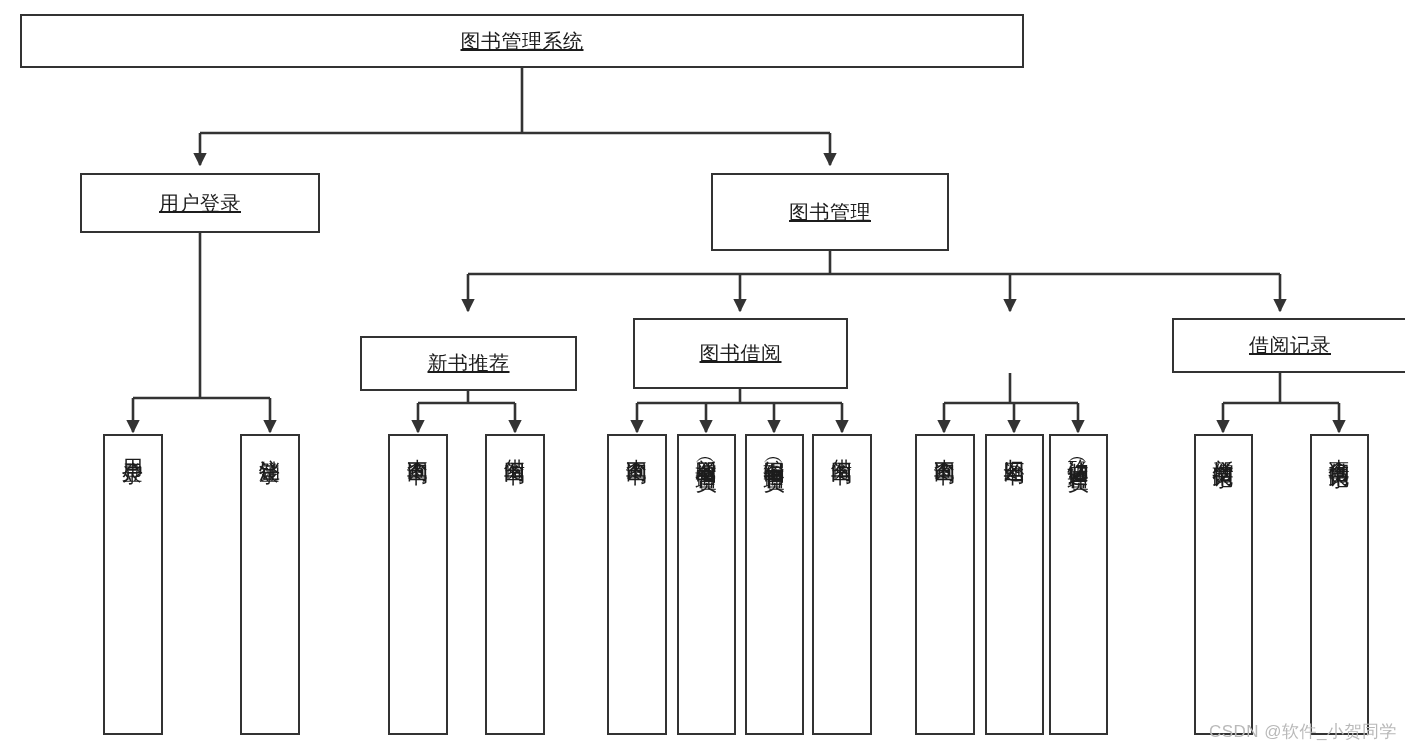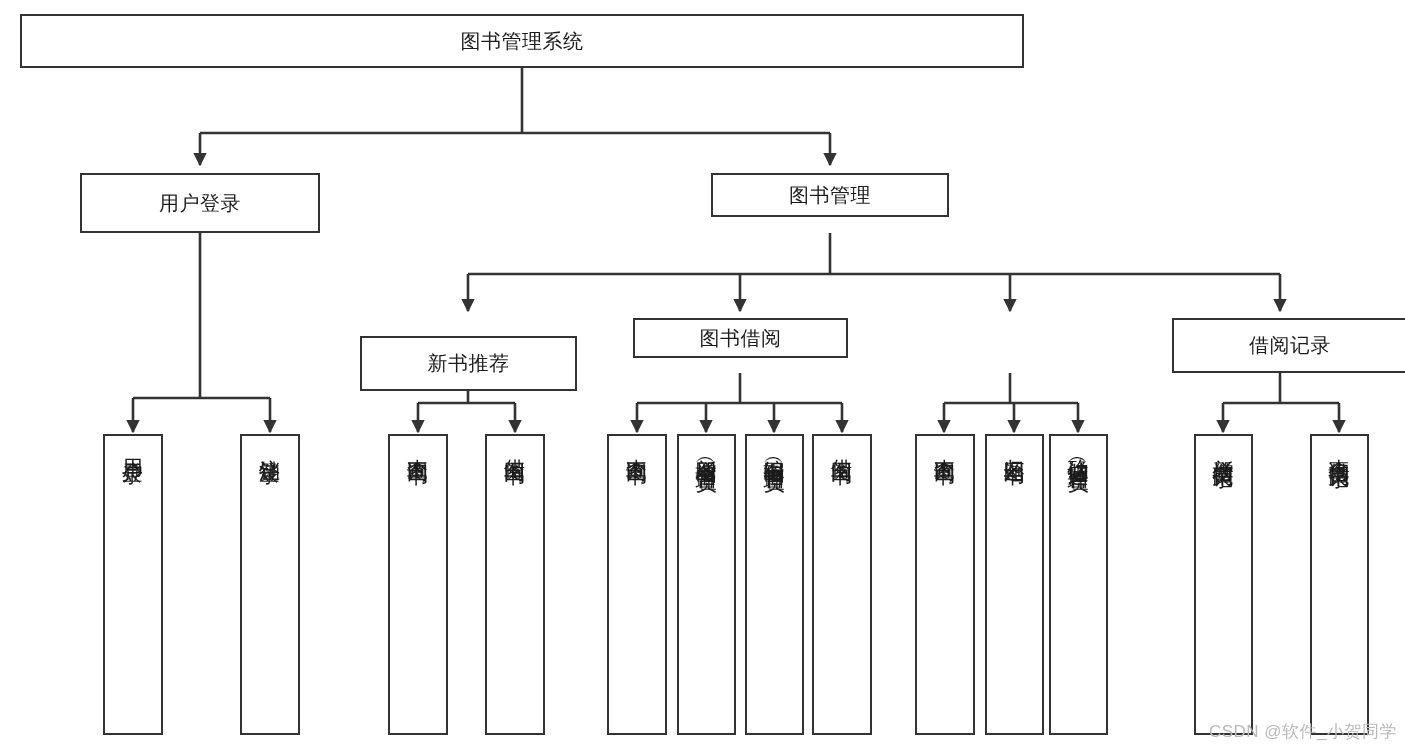--- a/index.html
+++ b/index.html
@@ -31,21 +31,21 @@
     text-align:center;
   }
   .node-label{
     font-size:20px;
     line-height:1.15;
     color:#1c1c1c;
     letter-spacing:.5px;
     white-space:nowrap;
   }
   
-  .node.h .node-label{ writing-mode:horizontal-tb; }
+  .node.h .node-label{ writing-mode:horizontal-tb;text-decoration:underline; }
   
   .node.v{
     align-items:flex-start;
     justify-content:center;
     padding-top:6px;
   }
   .node.v .node-label{
     writing-mode:vertical-rl;
     text-orientation:upright;
     font-size:21px;
@@ -121,29 +121,29 @@
   </svg>
 
   <div class="node h" style="left:20px;top:14px;width:1004px;height:54px;">
     <span class="node-label">图书管理系统</span>
   </div>
 
   <div class="node h" style="left:80px;top:173px;width:240px;height:60px;">
     <span class="node-label">用户登录</span>
   </div>
 
-  <div class="node h" style="left:711px;top:173px;width:238px;height:44px;">
+  <div class="node h" style="left:711px;top:173px;width:238px;height:78px;">
     <span class="node-label">图书管理</span>
   </div>
 
   <div class="node h" style="left:360px;top:336px;width:217px;height:55px;">
     <span class="node-label">新书推荐</span>
   </div>
 
-  <div class="node h" style="left:633px;top:318px;width:215px;height:40px;">
+  <div class="node h" style="left:633px;top:318px;width:215px;height:71px;">
     <span class="node-label">图书借阅</span>
   </div>
 
 
   <div class="node h" style="left:1172px;top:318px;width:236px;height:55px;">
     <span class="node-label">借阅记录</span>
   </div>
 
   <div class="node v" style="left:103px;top:434px;width:60px;height:301px;">
     <span class="node-label">用户登录</span>

